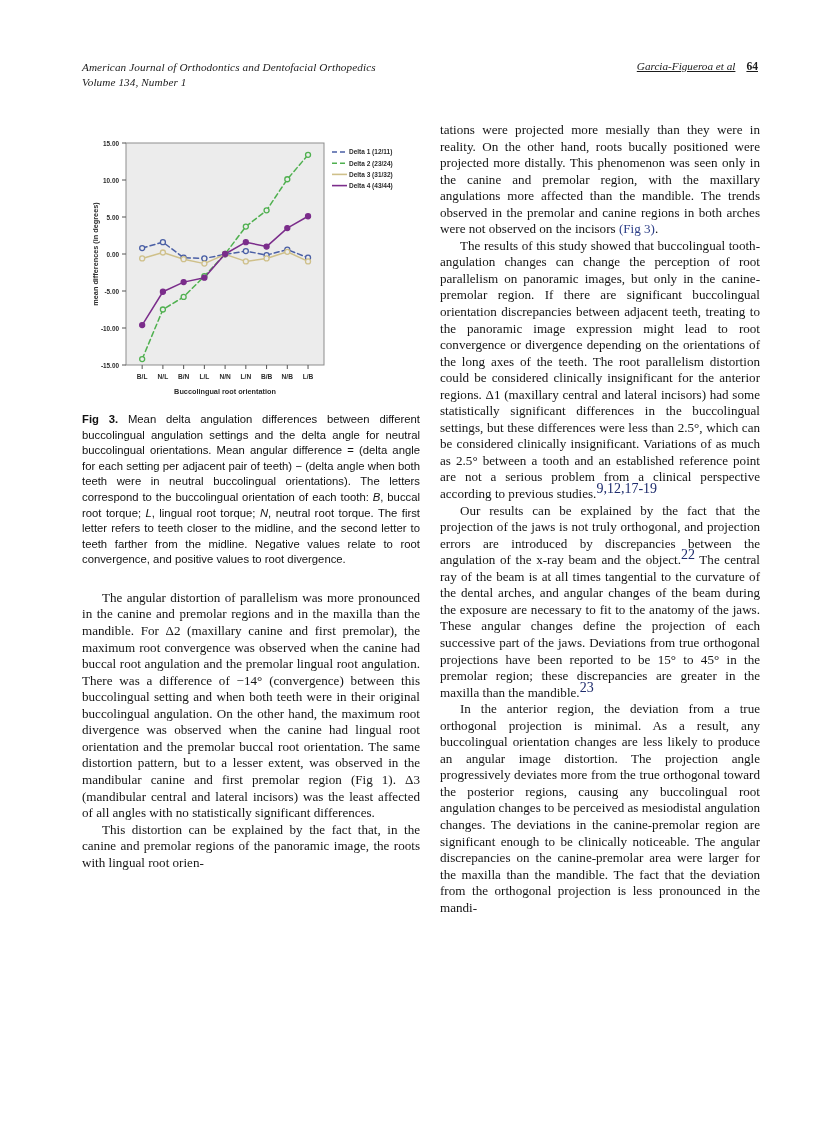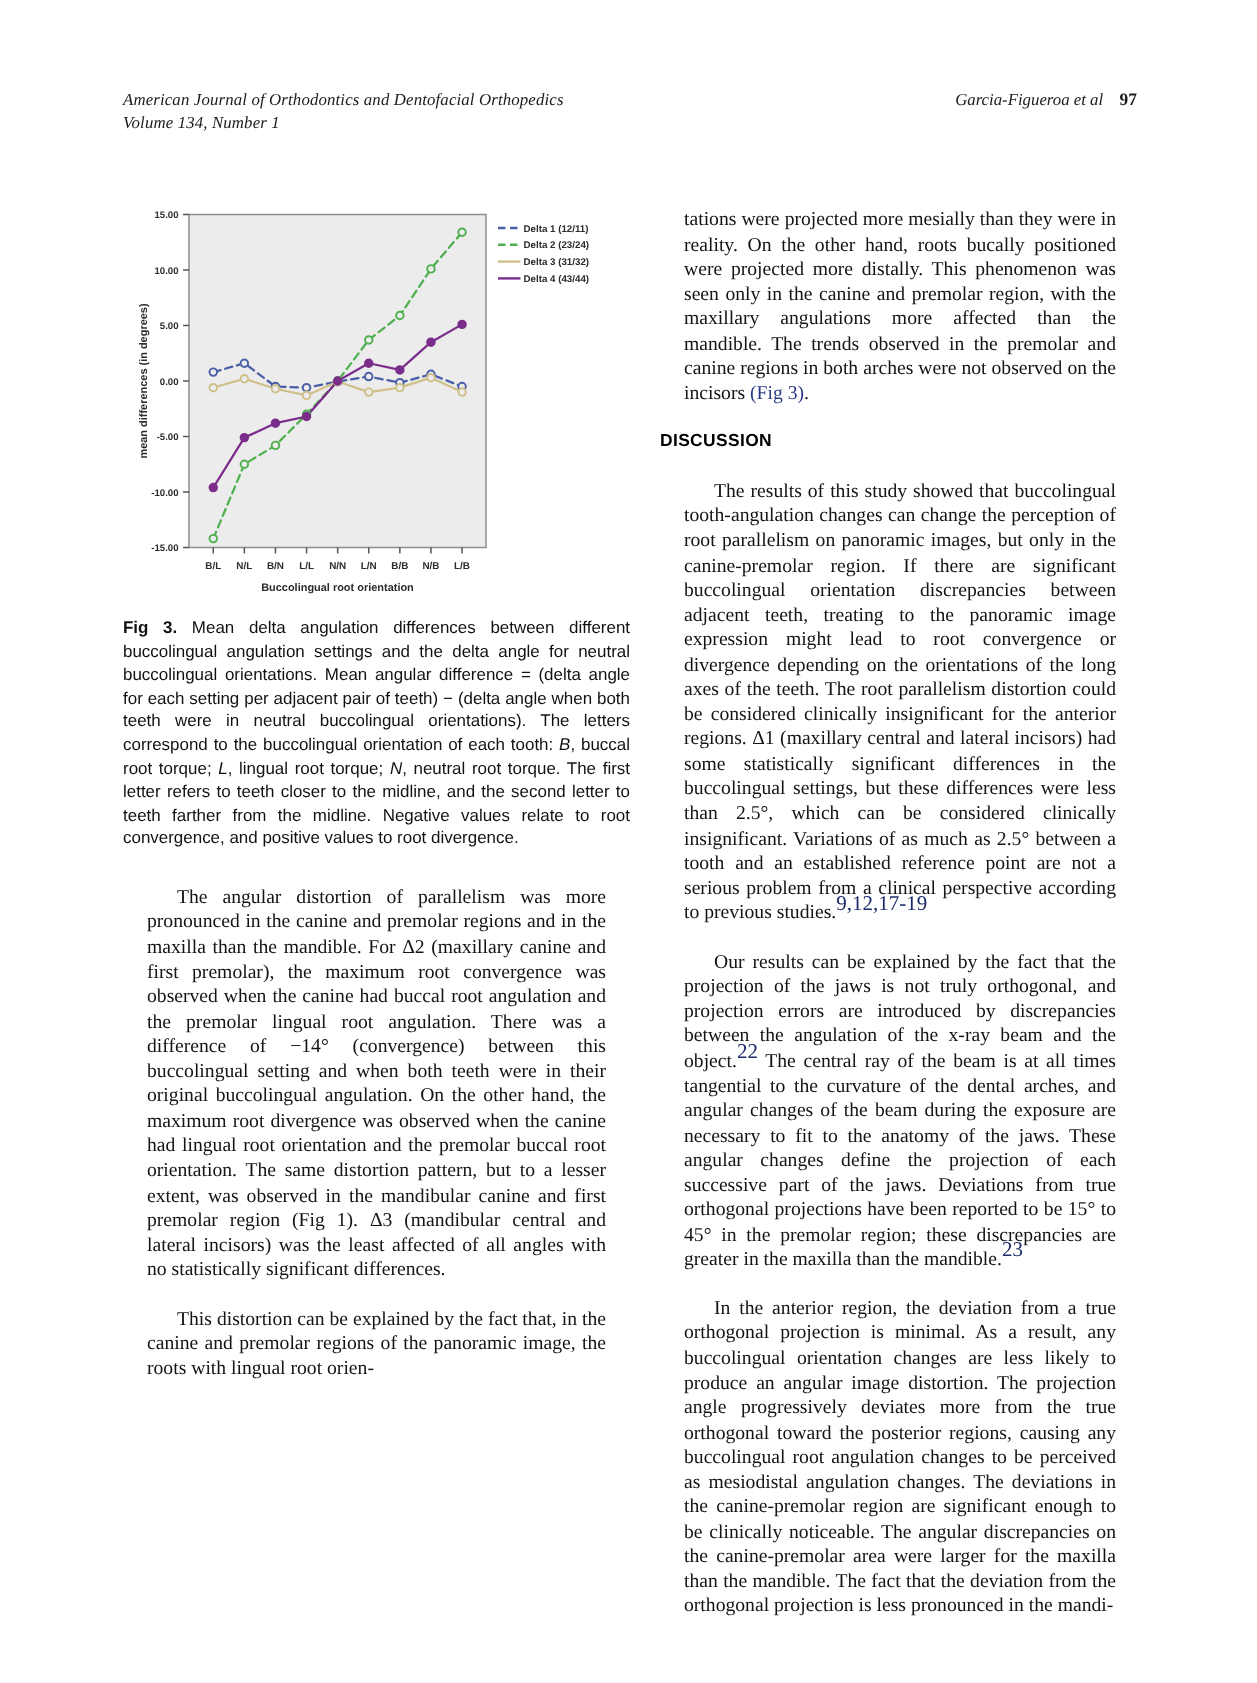--- a/index.html
+++ b/index.html
@@ -36,24 +36,25 @@
   }
   .rh-left {
     font-style: italic;
     font-size: 11.2px;
     line-height: 14.5px;
     color: #1b1b1b;
     letter-spacing: .1px;
   }
   .rh-right {
     display: flex;
-    align-items: center;
+    align-items: flex-start;
     gap: 11px;
     font-size: 11.2px;
     color: #1b1b1b;
+    text-decoration: underline;
   }
   .rh-right .authors { font-style: italic; }
   .rh-right .pageno { font-weight: bold; font-style: normal; font-size: 11.6px; }
 
   
   .col-left {
     position: absolute;
     left: 82px;
     top: 135px;
     width: 338px;
@@ -94,21 +95,21 @@
   .body-col {
     font-family: "Liberation Serif", serif;
     font-size: 13.1px;
     line-height: 16.55px;
     text-align: justify;
     text-justify: inter-word;
     color: #141414;
     hyphens: manual;
   }
   .body-col p {
-    margin: 16px;
+    margin: 0;
     text-indent: 20px;
   }
   .body-col p.noindent { text-indent: 0; }
   .section-head {
     font-family: "Liberation Sans", sans-serif;
     font-weight: bold;
     font-size: 11.6px;
     letter-spacing: .25px;
     margin: 13px 0 6px 0;
     text-indent: 0;
@@ -130,21 +131,21 @@
 
 <div class="page">
 
   <div class="running-head">
     <div class="rh-left">
       <div>American Journal of Orthodontics and Dentofacial Orthopedics</div>
       <div class="vol">Volume 134, Number 1</div>
     </div>
     <div class="rh-right">
       <span class="authors">Garcia-Figueroa et al</span>
-      <span class="pageno">97</span>
+      <span class="pageno">64</span>
     </div>
   </div>
 
   <div class="col-left">
 
     <div class="figure-box">
       <div class="chart-wrap">
         <svg class="chart" width="338" height="265" viewBox="0 0 338 265">
 
           <rect id="plot-bg" x="44" y="8" width="198" height="222" fill="#ececec" stroke="#8d8d8d" stroke-width="1"></rect>
@@ -252,21 +253,20 @@
     <div class="body-col left-body">
       <p>The angular distortion of parallelism was more pronounced in the canine and premolar regions and in the maxilla than the mandible. For Δ2 (maxillary canine and first premolar), the maximum root convergence was observed when the canine had buccal root angulation and the premolar lingual root angulation. There was a difference of −14° (convergence) between this buccolingual setting and when both teeth were in their original buccolingual angulation. On the other hand, the maximum root divergence was observed when the canine had lingual root orientation and the premolar buccal root orientation. The same distortion pattern, but to a lesser extent, was observed in the mandibular canine and first premolar region (Fig 1). Δ3 (mandibular central and lateral incisors) was the least affected of all angles with no statistically significant differences.</p>
       <p>This distortion can be explained by the fact that, in the canine and premolar regions of the panoramic image, the roots with lingual root orien-</p>
     </div>
   </div>
 
   <div class="col-right">
     <div class="body-col">
       <p class="noindent"><span>tations were projected more mesially than they were in reality. On the other hand, roots bucally positioned were projected more distally. This phenomenon was seen only in the canine and premolar region, with the maxillary angulations more affected than the mandible. The trends observed in the premolar and canine regions in both arches were not observed on the incisors </span><span class="xref">(Fig 3)</span><span>.</span></p>
 
-      <div class="section-head">DISCUSSION</div>
 
       <p><span>The results of this study showed that buccolingual tooth-angulation changes can change the perception of root parallelism on panoramic images, but only in the canine-premolar region. If there are significant buccolingual orientation discrepancies between adjacent teeth, treating to the panoramic image expression might lead to root convergence or divergence depending on the orientations of the long axes of the teeth. The root parallelism distortion could be considered clinically insignificant for the anterior regions. Δ1 (maxillary central and lateral incisors) had some statistically significant differences in the buccolingual settings, but these differences were less than 2.5°, which can be considered clinically insignificant. Variations of as much as 2.5° between a tooth and an established reference point are not a serious problem from a clinical perspective according to previous studies.</span><sup class="ref">9,12,17-19</sup></p>
 
       <p><span>Our results can be explained by the fact that the projection of the jaws is not truly orthogonal, and projection errors are introduced by discrepancies between the angulation of the x-ray beam and the object.</span><sup class="ref">22</sup><span> The central ray of the beam is at all times tangential to the curvature of the dental arches, and angular changes of the beam during the exposure are necessary to fit to the anatomy of the jaws. These angular changes define the projection of each successive part of the jaws. Deviations from true orthogonal projections have been reported to be 15° to 45° in the premolar region; these discrepancies are greater in the maxilla than the mandible.</span><sup class="ref">23</sup></p>
 
       <p>In the anterior region, the deviation from a true orthogonal projection is minimal. As a result, any buccolingual orientation changes are less likely to produce an angular image distortion. The projection angle progressively deviates more from the true orthogonal toward the posterior regions, causing any buccolingual root angulation changes to be perceived as mesiodistal angulation changes. The deviations in the canine-premolar region are significant enough to be clinically noticeable. The angular discrepancies on the canine-premolar area were larger for the maxilla than the mandible. The fact that the deviation from the orthogonal projection is less pronounced in the mandi-</p>
     </div>
   </div>
 
 </div>

